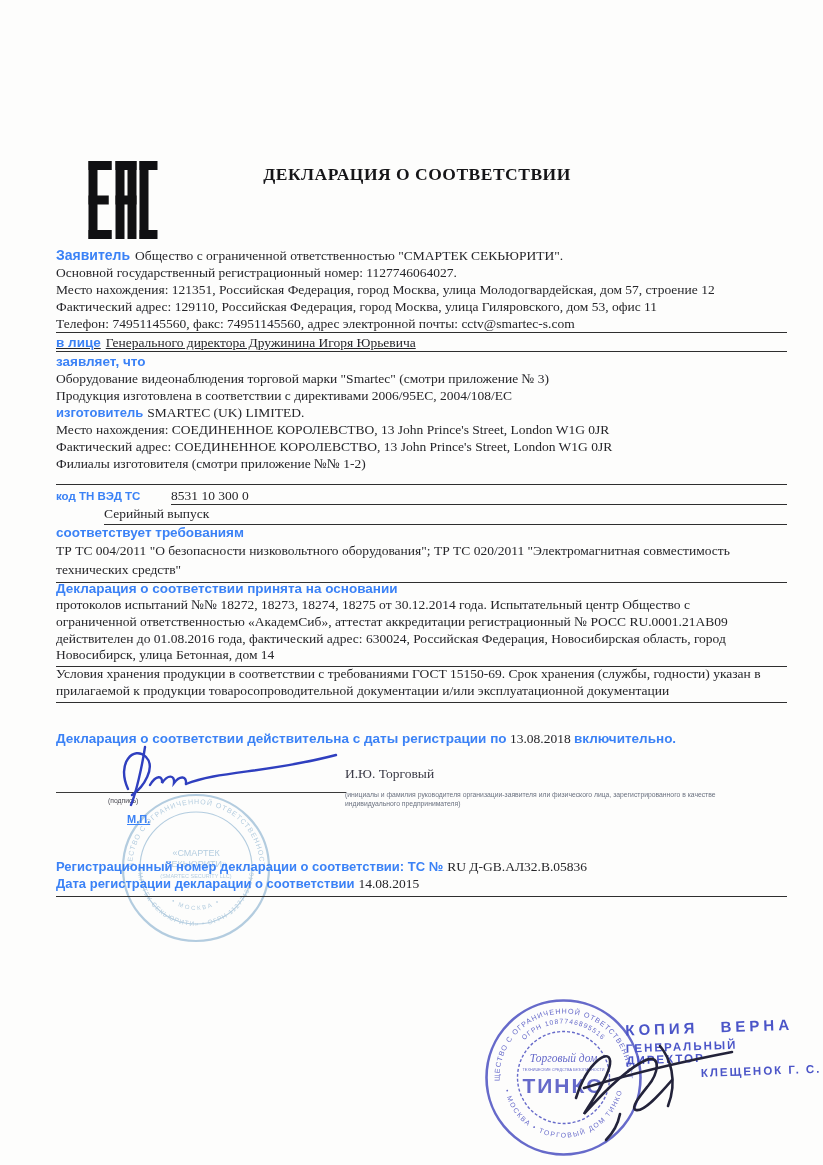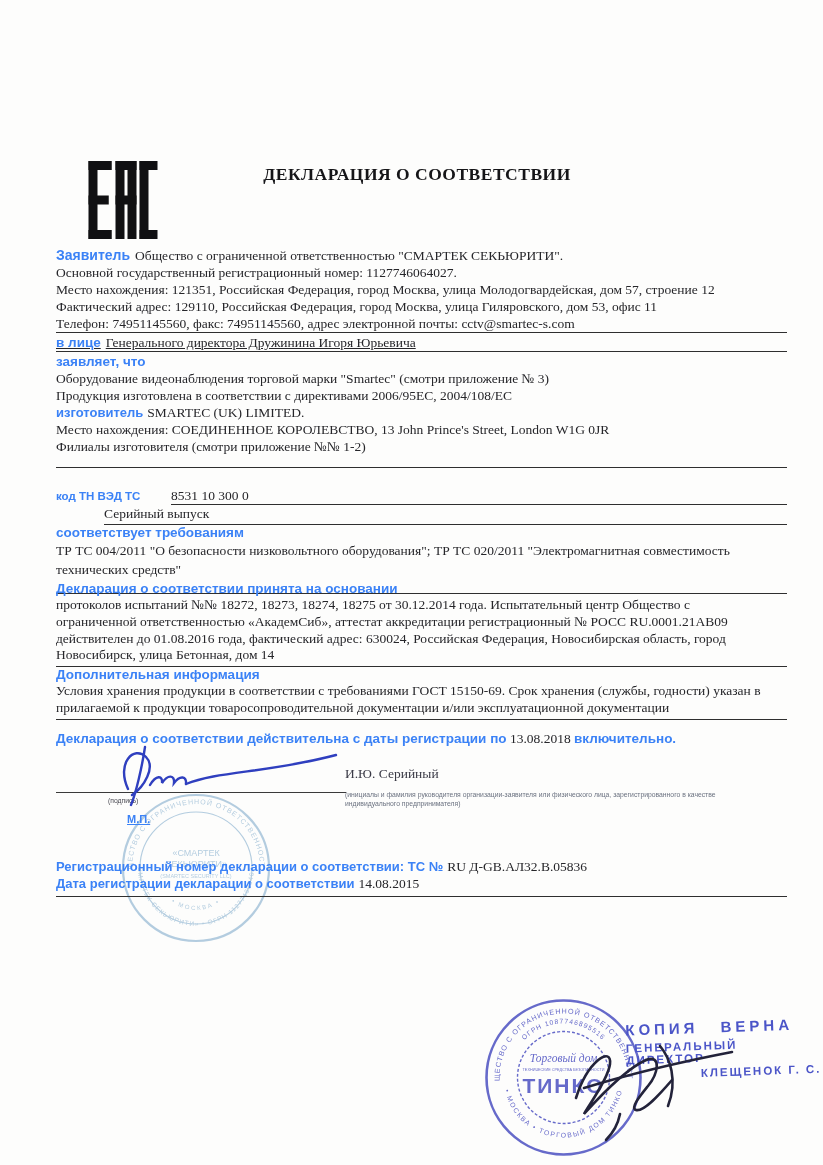--- a/index.html
+++ b/index.html
@@ -60,43 +60,43 @@
   </div>
 
   <div class="abs z2 section ruleb" style="top:353px;padding-bottom:12px;">
     <div class="row lbl">заявляет, что</div>
     <div class="row">Оборудование видеонаблюдения торговой марки "Smartec" (смотри приложение № 3)</div>
     <div class="row">Продукция изготовлена в соответствии с директивами 2006/95ЕС, 2004/108/ЕС</div>
     <div class="row">
       <span class="lbl" style="font-size:13px;margin-right:4px;">изготовитель</span><span>SMARTEC (UK) LIMITED.</span>
     </div>
     <div class="row">Место нахождения: СОЕДИНЕННОЕ КОРОЛЕВСТВО, 13 John Prince's Street, London W1G 0JR</div>
+    <div class="row">Фактический адрес: СОЕДИНЕННОЕ КОРОЛЕВСТВО, 13 John Prince's Street, London W1G 0JR</div>
     <div class="row">Филиалы изготовителя (смотри приложение №№ 1-2)</div>
   </div>
 
   <div class="abs z2 section" style="top:486px;">
     <div style="display:flex;align-items:center;height:19px;gap:12px;">
       <span class="lbl" style="font-size:11.5px;width:103px;">код ТН ВЭД ТС</span>
       <span class="row ruleb" style="flex:1;">8531 10 300 0</span>
     </div>
     <div class="row ruleb" style="height:19px;margin-left:48px;">Серийный выпуск</div>
   </div>
 
-  <div class="abs z2 section ruleb" style="top:524px;padding-bottom:14px;">
+  <div class="abs z2 section ruleb" style="top:524px;padding-bottom:3px;">
     <div class="row lbl">соответствует требованиям</div>
     <div class="serif" style="font-size:13.5px;line-height:19px;width:700px;">ТР ТС 004/2011 "О безопасности низковольтного оборудования"; ТР ТС 020/2011 "Электромагнитная совместимость технических средств"</div>
   </div>
 
   <div class="abs z2 section ruleb" style="top:580px;padding-bottom:2px;">
     <div class="row lbl">Декларация о соответствии принята на основании</div>
     <div class="serif" style="font-size:13.5px;line-height:16.8px;width:706px;">протоколов  испытаний №№ 18272, 18273, 18274, 18275 от 30.12.2014 года. Испытательный центр Общество с ограниченной ответственностью «АкадемСиб», аттестат аккредитации регистрационный № РОСС RU.0001.21АВ09 действителен до 01.08.2016 года, фактический адрес: 630024, Российская Федерация, Новосибирская область, город Новосибирск, улица Бетонная, дом 14</div>
   </div>
 
   <div class="abs z2 section ruleb" style="top:666px;padding-bottom:2px;">
-    <div class="row lbl">Дополнительная информация</div>
     <div class="serif" style="font-size:13.5px;line-height:16.8px;width:706px;">Условия хранения продукции в соответствии с требованиями ГОСТ 15150-69. Срок хранения (службы, годности) указан в прилагаемой к продукции товаросопроводительной документации и/или эксплуатационной документации</div>
   </div>
 
   <div class="abs z2 section row" style="top:730px;">
     <span class="lbl">Декларация о соответствии действительна с даты регистрации по</span>
     <span>13.08.2018</span>
     <span class="lbl">включительно.</span>
   </div>
 
   <svg class="abs z1" style="left:118px;top:790px;opacity:.58;" width="156" height="156" viewBox="0 0 156 156">
@@ -126,21 +126,21 @@
       <path d="M30,48 C18,22 36,4 48,16 C58,26 46,46 34,54"></path>
       <path d="M47,6 C44,26 38,52 33,64"></path>
       <path d="M52,44 C58,34 65,34 64,42 C70,33 77,34 76,42 C82,34 89,35 88,43"></path>
       <path d="M88,43 C120,30 170,32 238,14"></path>
     </g>
   </svg>
 
   <div class="abs z2" style="left:56px;top:792px;width:290px;border-top:1.5px solid #3a3a3a;"></div>
   <div class="abs z2 finetext" style="left:108px;top:796px;color:#4a4a52;">(подпись)</div>
 
-  <div class="abs z2 serif" style="left:345px;top:766px;font-size:13.5px;color:#3a3a46;">И.Ю. Серийный</div>
+  <div class="abs z2 serif" style="left:345px;top:766px;font-size:13.5px;color:#3a3a46;">И.Ю. Торговый</div>
   <div class="abs z2 finetext" style="left:345px;top:790px;width:382px;">(инициалы и фамилия руководителя организации-заявителя или физического лица, зарегистрированного в качестве индивидуального предпринимателя)</div>
 
   <div class="abs z2 lbl" style="left:127px;top:813px;font-size:11px;text-decoration:underline;">М.П.</div>
 
   <div class="abs z2 section ruleb" style="top:851px;padding-bottom:4px;background:transparent;">
     <div class="row" style="margin-top:7px;">
       <span class="lbl" style="font-size:13px;margin-right:4px;">Регистрационный номер декларации о соответствии: ТС №</span><span>RU Д-GB.АЛ32.В.05836</span>
     </div>
     <div class="row">
       <span class="lbl" style="font-size:13px;margin-right:4px;">Дата регистрации декларации о соответствии</span><span>14.08.2015</span>

